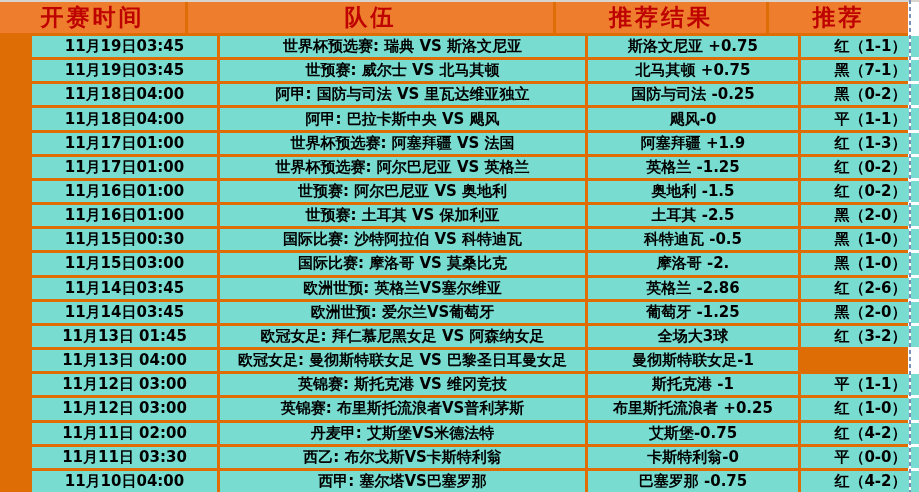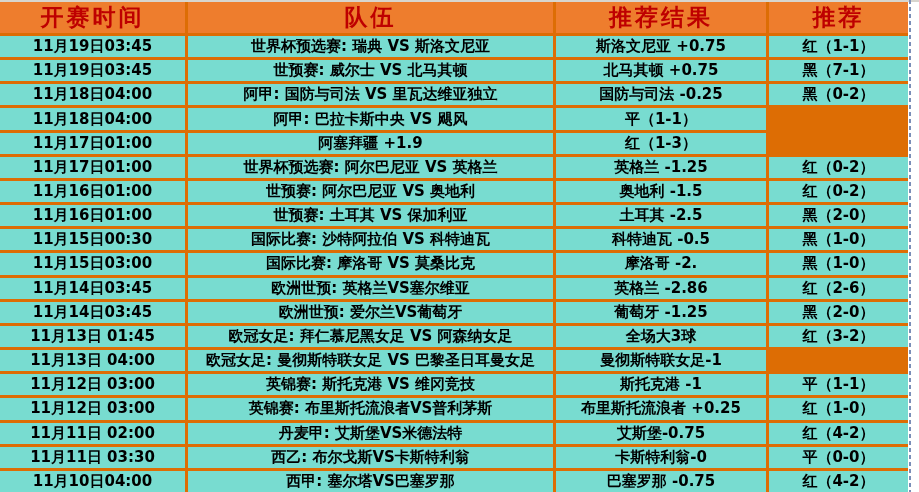--- a/index.html
+++ b/index.html
@@ -26,21 +26,21 @@
   .hrow{
     display:grid;grid-template-columns:185px 365px 210px 139px;
     column-gap:3px;height:31px;background:var(--grid);
   }
   .hcell{
     background:var(--header-bg);color:var(--header-text);
     font-weight:bold;font-size:23px;letter-spacing:3px;
     display:flex;align-items:center;justify-content:center;
     overflow:hidden;white-space:nowrap;
   }
-  .tbody{flex:1;display:flex;flex-direction:column;}
+  .tbody{flex:1;display:flex;flex-direction:column;margin-left:32px;}
   .trow{
     flex:1;display:grid;grid-template-columns:185px 365px 210px 139px;
     column-gap:3px;border-top:3px solid var(--grid);background:var(--grid);
   }
   .tcell{
     background:var(--row-bg);color:var(--cell-text);
     font-weight:bold;font-size:15px;
     display:flex;align-items:center;justify-content:center;
     overflow:hidden;white-space:nowrap;
   }
@@ -82,25 +82,27 @@
   <div class="trow">
     <div class="tcell">11月18日04:00</div>
     <div class="tcell">阿甲: 国防与司法 VS 里瓦达维亚独立</div>
     <div class="tcell">国防与司法 -0.25</div>
     <div class="tcell">黑（0-2）</div>
   </div>
 
   <div class="trow">
     <div class="tcell">11月18日04:00</div>
     <div class="tcell">阿甲: 巴拉卡斯中央 VS 飓风</div>
+    <div class="tcell">飓风-0</div>
     <div class="tcell">平（1-1）</div>
   </div>
 
   <div class="trow">
     <div class="tcell">11月17日01:00</div>
+    <div class="tcell">世界杯预选赛: 阿塞拜疆 VS 法国</div>
     <div class="tcell">阿塞拜疆 +1.9</div>
     <div class="tcell">红（1-3）</div>
   </div>
 
   <div class="trow">
     <div class="tcell">11月17日01:00</div>
     <div class="tcell">世界杯预选赛: 阿尔巴尼亚 VS 英格兰</div>
     <div class="tcell">英格兰 -1.25</div>
     <div class="tcell">红（0-2）</div>
   </div>

